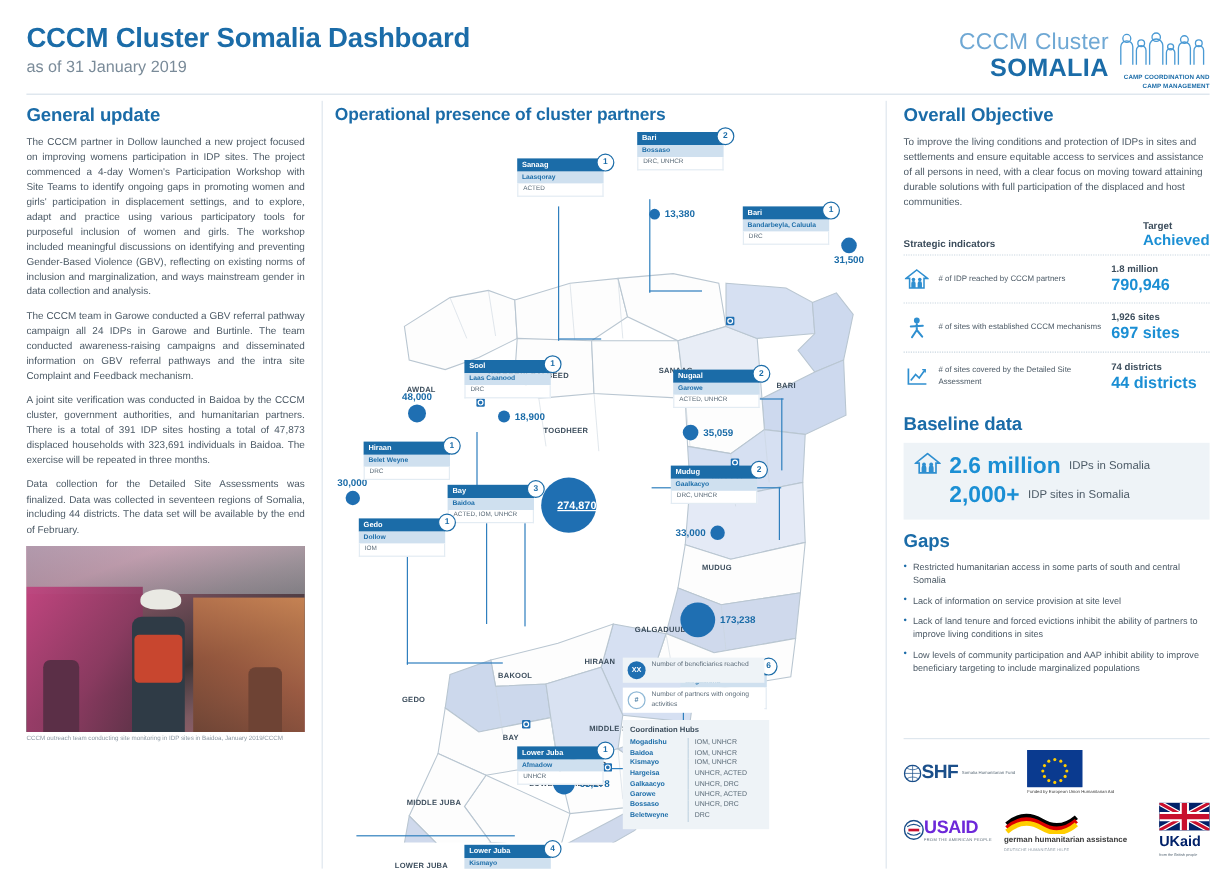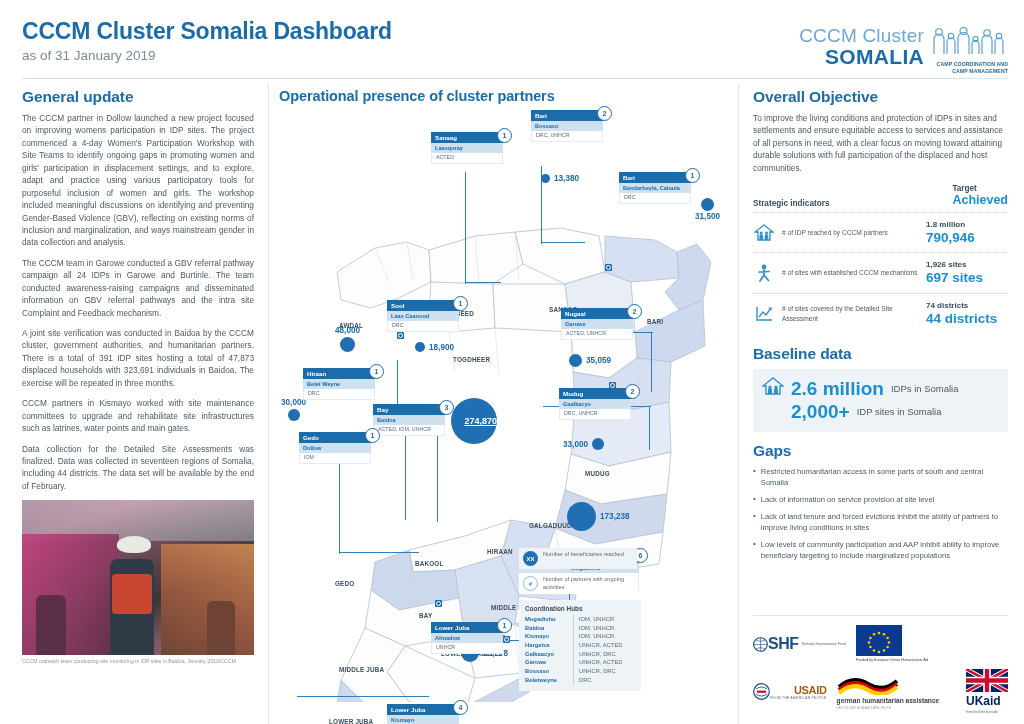--- a/index.html
+++ b/index.html
@@ -136,21 +136,21 @@
 
   .footer-logos { position:absolute; left:14px; right:16px; bottom:10px; border-top:1px solid #dfe7ee; padding-top:9px;}
   .logo-grid { display:flex; flex-wrap:wrap; align-items:center; gap:6px 10px;}
   .lg { display:flex; align-items:center; }
   .lg-shf-txt { font-size:16px; font-weight:bold; color:#1b4f8a; letter-spacing:-.5px;}
   .lg-shf-sub { font-size:3.6px; color:#5b6b78; line-height:1.25; margin-left:3px;}
   .lg-ger-txt { font-size:6.6px; font-weight:bold; color:#3c3c3c; line-height:1.2;}
   .lg-ger-sub { font-size:3.2px; color:#8b98a3; letter-spacing:.2px;}
   .eu-flag { width:46px; height:31px; background:#0a3a8f; position:relative;}
   .eu-cap { font-size:3.6px; color:#3c3c3c; text-align:center; line-height:1.3; margin-top:2px;}
-  .usaid-txt { font-size:11px; font-weight:bold; color:#a16207; letter-spacing:-.3px;text-align:right;}
+  .usaid-txt { font-size:15px; font-weight:bold; color:#6d28d9; letter-spacing:-.3px;}
   .usaid-sub { font-size:3.3px; color:#5b6b78; letter-spacing:.3px;}
   .ukflag { width:42px; height:23px; position:relative; background:#012169; overflow:hidden;}
   .ukaid-txt { font-size:12px; font-weight:bold; color:#012169;}
   .ukaid-sub { font-size:3.2px; color:#5b6b78;}
 </style>
 </head>
 <body>
 
 <div class="page">
 
@@ -186,21 +186,20 @@
     <div class="hrule"></div>
   </div>
 
   <div class="body-cols">
 
     <div class="col-left">
       <h2 class="sec">General update</h2>
       <p class="body">The CCCM partner in Dollow launched a new project focused on improving womens participation in IDP sites. The project commenced a 4-day Women's Participation Workshop with Site Teams to identify ongoing gaps in promoting women and girls' participation in displacement settings, and to explore, adapt and practice using various participatory tools for purposeful inclusion of women and girls. The workshop included meaningful discussions on identifying and preventing Gender-Based Violence (GBV), reflecting on existing norms of inclusion and marginalization, and ways mainstream gender in data collection and analysis.</p>
       <p class="body">The CCCM team in Garowe conducted a GBV referral pathway campaign all 24 IDPs in Garowe and Burtinle. The team conducted awareness-raising campaigns and disseminated information on GBV referral pathways and the intra site Complaint and Feedback mechanism.</p>
       <p class="body">A joint site verification was conducted in Baidoa by the CCCM cluster, government authorities, and humanitarian partners. There is a total of 391 IDP sites hosting a total of 47,873 displaced households with 323,691 individuals in Baidoa. The exercise will be repeated in three months.</p>
-      <p class="body">CCCM partners in Kismayo worked with site maintenance committees to upgrade and rehabilitate site infrastructures such as latrines, water points and main gates.</p>
       <p class="body">Data collection for the Detailed Site Assessments was finalized. Data was collected in seventeen regions of Somalia, including 44 districts. The data set will be available by the end of February.</p>
 
       <div class="photo-wrap">
         <div class="photo">
           <div class="ph-sky"></div>
           <div class="ph-crowd1"></div>
           <div class="ph-crowd2"></div>
           <div class="ph-person" style="left:38%; width:44px; height:96px; border-radius:8px 8px 0 0;"></div>
           <div class="ph-vest" style="left:39%; top:74px; width:40px; height:40px; border-radius:4px;"></div>
           <div class="ph-hat" style="left:41%; top:36px; width:34px; height:17px;"></div>

